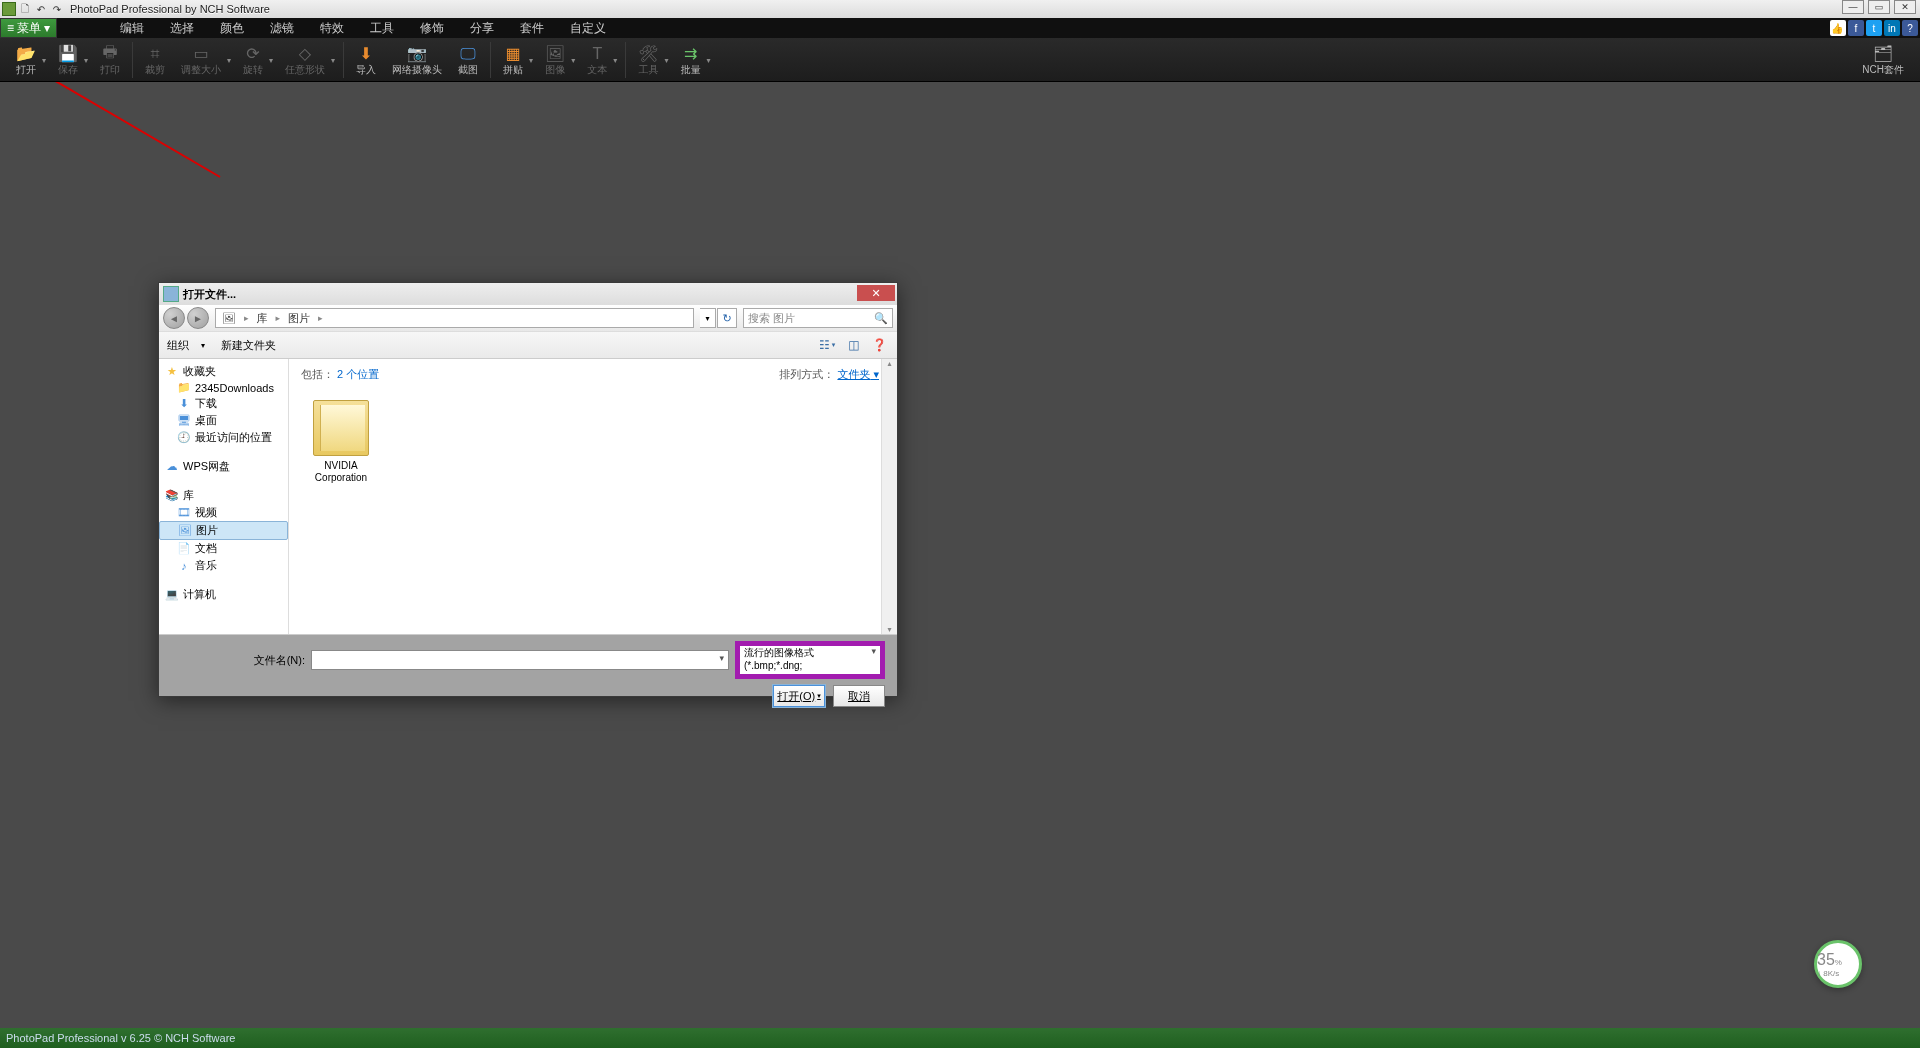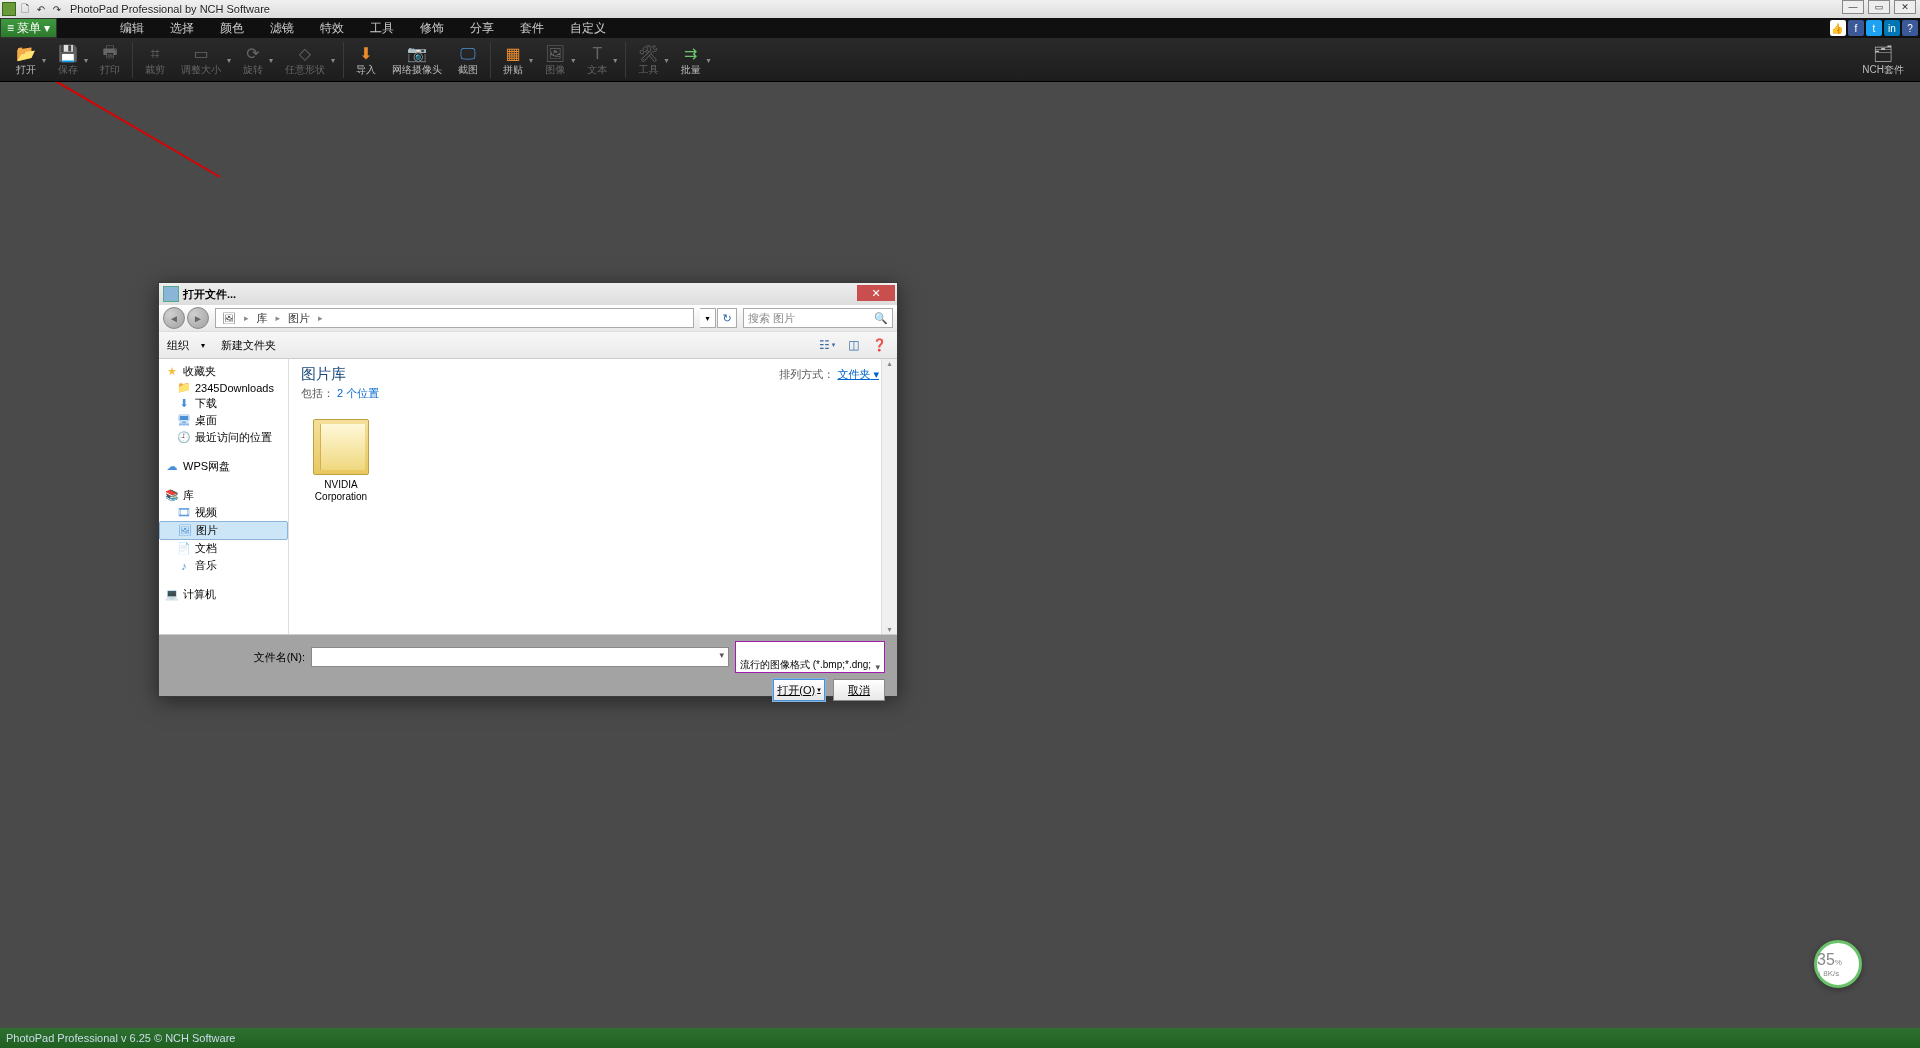--- a/index.html
+++ b/index.html
@@ -81,21 +81,21 @@
 .content .fitem .fname { font-size:10px; line-height:12px; word-break:break-word; }
 .scrollbar-stub { position:absolute; right:0; top:0; bottom:0; width:16px; background:#f0f0f0; border-left:1px solid #ddd; }
 .scrollbar-stub::before { content:"▴"; position:absolute; top:0; left:0; right:0; text-align:center; font-size:8px; color:#888; }
 .scrollbar-stub::after { content:"▾"; position:absolute; bottom:0; left:0; right:0; text-align:center; font-size:8px; color:#888; }
 
 .dlg-footer { height:62px; background:#a3a3a3; border-top:1px solid #ccc; padding:6px 12px; display:flex; flex-direction:column; gap:6px; }
 .dlg-footer .row { display:flex; align-items:center; gap:6px; }
 .dlg-footer .lbl { font-size:11px; width:84px; text-align:right; margin-left:50px; }
 .dlg-footer .fname { flex:1; height:20px; border:1px solid #888; background:#fff; position:relative; }
 .dlg-footer .fname::after { content:"▾"; position:absolute; right:4px; top:2px; font-size:9px; color:#555; }
-.dlg-footer .ftype { width:150px; height:32px; border:1px solid #a21caf; background:#fff; font-size:10px; display:flex; align-items:flex-end; padding:0 4px; position:relative; justify-content:space-between; }
+.dlg-footer .ftype { width:150px; height:38px; border:5px solid #a21caf; background:#fff; font-size:10px; display:flex; align-items:flex-start; padding:0 4px; position:relative; justify-content:space-between; }
 .dlg-footer .ftype::after { content:"▾"; font-size:9px; color:#555; }
 .dlg-footer .btns { display:flex; gap:8px; margin-left:auto; }
 .dlg-footer .btn { width:52px; height:22px; border:1px solid #888; background:linear-gradient(to bottom,#fff,#e8e8e8); font-size:11px; display:flex; align-items:center; justify-content:center;text-decoration:underline; }
 .dlg-footer .btn.primary { border-color:#4a90d9; box-shadow:0 0 0 1px #8ab4d8; }
 
 
 .statusbar { position:absolute; bottom:0; left:0; right:0; height:20px; background:linear-gradient(to bottom,#2f6f2f,#1f5f1f); color:#cde; font-size:11px; display:flex; align-items:center; padding:0 6px; }
 
 
 .speed { position:absolute; right:58px; bottom:40px; width:48px; height:48px; border-radius:50%; background:#fff; border:3px solid #6ac36a; display:flex; flex-direction:column; align-items:flex-start; justify-content:center; font-size:10px; color:#888; box-shadow:0 2px 6px rgba(0,0,0,.3); }
@@ -313,21 +313,20 @@
             <span>音乐</span>
           </div>
         <div class="s-spacer"></div>
         <div class="s-item">
             <span class="si" style="color:#555;">💻</span>
             <span>计算机</span>
           </div>
       </div>
 
       <div class="content">
-        <div class="lib-title">图片库</div>
         <div class="lib-sub"><span>包括：</span> <a href="#">2 个位置</a></div>
         <div class="sort"><span>排列方式：</span> <a href="#"><span>文件夹</span> ▾</a></div>
         <div class="items">
           <div class="fitem">
             <div class="ficon"></div>
             <div class="fname">NVIDIA Corporation</div>
           </div>
         </div>
         <div class="scrollbar-stub"></div>
       </div>

